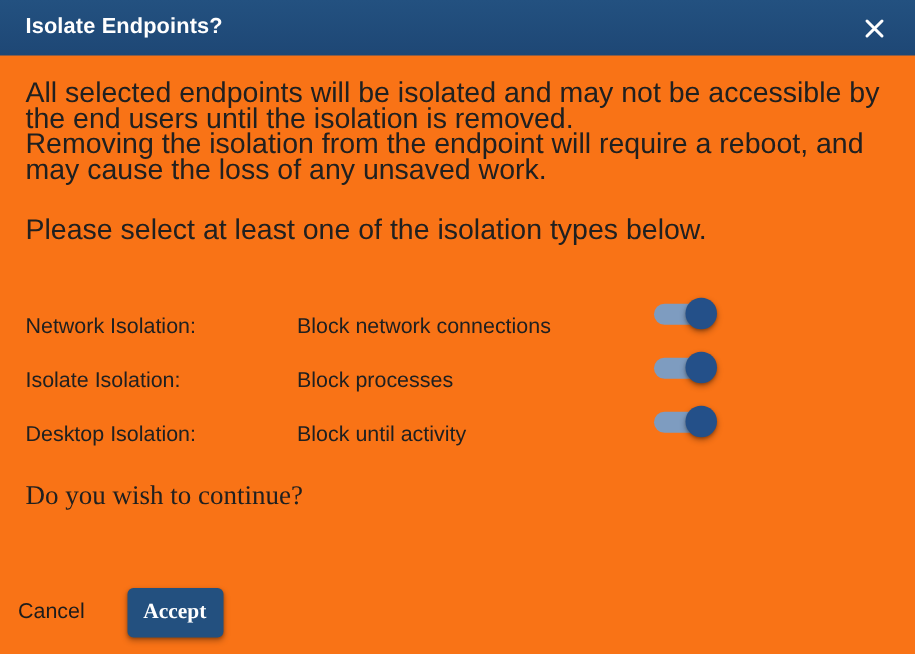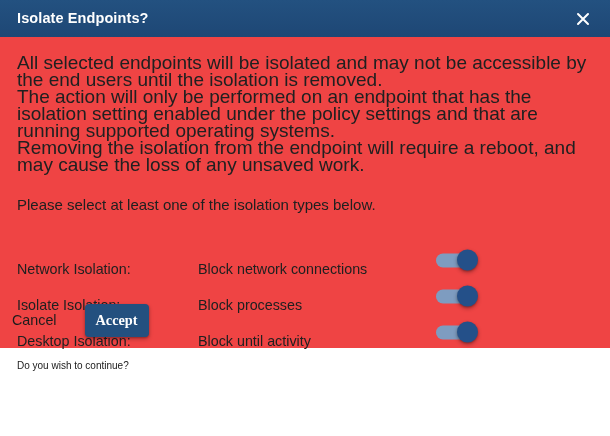--- a/index.html
+++ b/index.html
@@ -10,22 +10,22 @@
     width: 610px;
     height: 436px;
     background: #ffffff;
     font-family: "Liberation Sans", sans-serif;
     overflow: hidden;
   }
 
   .dialog {
     position: relative;
     width: 610px;
-    height: 348px;
-    background: #ef4444;
+    height: 436px;
+    background: #f97316;
     box-sizing: border-box;
   }
 
   
   .dialog-header {
     position: absolute;
     left: 0;
     top: 0;
     width: 610px;
     height: 37px;
@@ -73,21 +73,21 @@
     line-height: 17px;
     margin: 0;
     max-width: 578px;
   }
   .para + .para { margin-top: 0; }
 
   .spacer-para { height: 21px; }
 
   .prompt-line {
     color: #202020;
-    font-size: 15px;
+    font-size: 19px;
     line-height: 21px;
     margin: 0;
   }
 
   
   .iso-table {
     margin-top: 27px;
     width: 450px;
   }
   .iso-row {
@@ -132,24 +132,25 @@
     left: 21px;
     top: -3px;
     width: 21px;
     height: 21px;
     border-radius: 50%;
     background: #245089;
     box-shadow: 0 2px 4px rgba(0,0,0,0.30), 0 1px 2px rgba(0,0,0,0.22);
   }
 
   .continue-line {
-    margin-top: 7px;
-    color: #202020;
-    font-size: 10px;
+    margin-top: 22px;
+    color: #202020;
+    font-size: 18px;
     line-height: 18px;
+    font-family: Liberation Serif, serif;
   }
 
   
   .dialog-footer {
     position: absolute;
     left: 0;
     bottom: 0;
     width: 610px;
     height: 56px;
     display: flex;
@@ -195,21 +196,20 @@
     <span class="close-btn">
       <svg width="14" height="14" viewBox="0 0 14 14" aria-hidden="true">
         <path d="M2 2 L12 12 M12 2 L2 12" stroke="#ffffff" stroke-width="2" stroke-linecap="round"></path>
       </svg>
     </span>
   </div>
 
   <div class="dialog-body">
 
     <p class="para">All selected endpoints will be isolated and may not be accessible by the end users until the isolation is removed.</p>
-    <p class="para">The action will only be performed on an endpoint that has the isolation setting enabled under the policy settings and that are running supported operating systems.</p>
     <p class="para">Removing the isolation from the endpoint will require a reboot, and may cause the loss of any unsaved work.</p>
 
     <div class="spacer-para"></div>
 
     <p class="prompt-line">Please select at least one of the isolation types below.</p>
 
     <div class="iso-table">
 
       <div class="iso-row">
         <span class="iso-label">Network Isolation:</span>

